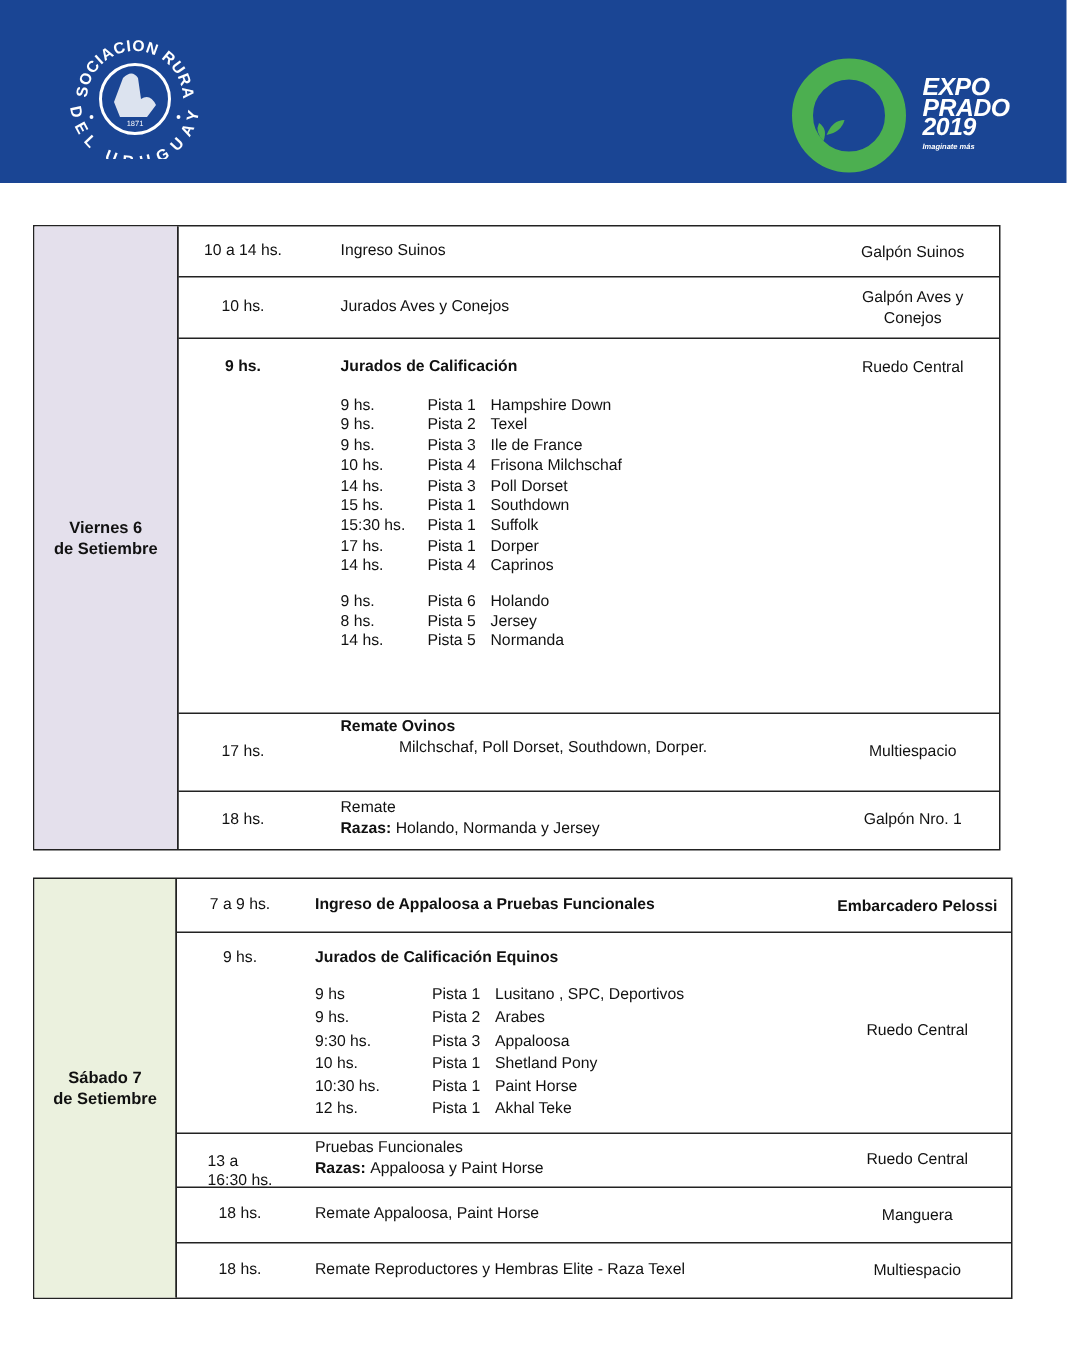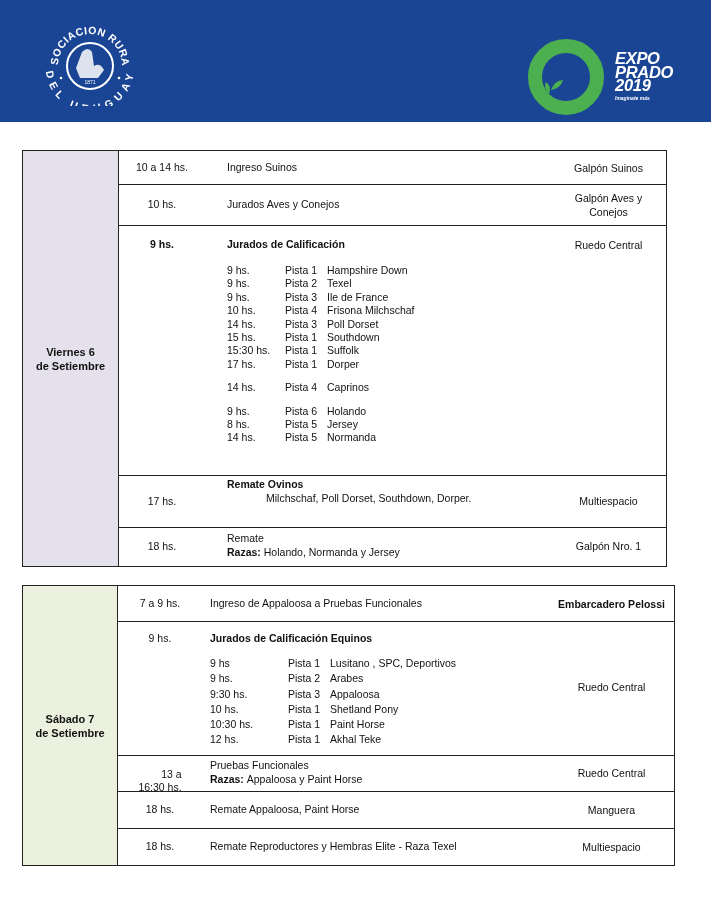--- a/index.html
+++ b/index.html
@@ -14,21 +14,21 @@
   .expo-tag { position:absolute; left:88px; top:57px; color:#fff; font-size:5px; font-weight:bold; }
 
   .sched { position:absolute; border:1px solid #222; border-collapse:collapse; font-size:10.5px; }
   .sched .day { position:absolute; left:0; top:0; bottom:0; border-right:1px solid #222;
                 display:flex; align-items:center; justify-content:center; text-align:center;
                 font-weight:bold; font-size:11px; line-height:14px; }
   .sched .rows { position:absolute; top:0; right:0; bottom:0; }
   .row { position:absolute; left:0; right:0; border-bottom:1px solid #222; }
   .row:last-child { border-bottom:none; }
   .cell { position:absolute; display:flex; align-items:center; }
-  .t { justify-content:center; text-align:right; line-height:13px; }
+  .t { justify-content:center; text-align:left; line-height:13px; }
   .loc { justify-content:center; text-align:center; line-height:14px; }
   .desc { line-height:13px; }
   .bold { font-weight:bold; }
   .sub { position:absolute; line-height:13.4px; }
   .sub div { white-space:nowrap; height:13.4px; }
   .sub span { display:inline-block; }
 </style>
 </head>
 <body>
 
@@ -95,21 +95,21 @@
       <div class="cell loc" style="right:0; width:115px; top:13px; height:13px;">Ruedo Central</div>
       <div class="sub" style="left:108px; top:39px;">
         <div><span style="width:58px">9 hs.</span><span style="width:42px">Pista 1</span><span>Hampshire Down</span></div>
         <div><span style="width:58px">9 hs.</span><span style="width:42px">Pista 2</span><span>Texel</span></div>
         <div><span style="width:58px">9 hs.</span><span style="width:42px">Pista 3</span><span>Ile de France</span></div>
         <div><span style="width:58px">10 hs.</span><span style="width:42px">Pista 4</span><span>Frisona Milchschaf</span></div>
         <div><span style="width:58px">14 hs.</span><span style="width:42px">Pista 3</span><span>Poll Dorset</span></div>
         <div><span style="width:58px">15 hs.</span><span style="width:42px">Pista 1</span><span>Southdown</span></div>
         <div><span style="width:58px">15:30 hs.</span><span style="width:42px">Pista 1</span><span>Suffolk</span></div>
         <div><span style="width:58px">17 hs.</span><span style="width:42px">Pista 1</span><span>Dorper</span></div>
-        <div style="margin-top:10px"><span style="width:58px">14 hs.</span><span style="width:42px">Pista 4</span><span>Caprinos</span></div>
+        <div style=""><span style="width:58px">14 hs.</span><span style="width:42px">Pista 4</span><span>Caprinos</span></div>
         <div style="margin-top:10px"><span style="width:58px">9 hs.</span><span style="width:42px">Pista 6</span><span>Holando</span></div>
         <div><span style="width:58px">8 hs.</span><span style="width:42px">Pista 5</span><span>Jersey</span></div>
         <div><span style="width:58px">14 hs.</span><span style="width:42px">Pista 5</span><span>Normanda</span></div>
       </div>
     </div>
 
     <div class="row" style="top:324px; height:52px;">
       <div class="cell t" style="left:0; width:86px; top:0; bottom:0;">17 hs.</div>
       <div class="sub" style="left:108px; top:3px; line-height:13px;">
         <div class="bold" style="height:14px">Remate Ovinos</div>
@@ -134,21 +134,21 @@
   <div class="day" style="width:94px; background:#ebf1de;">
     <div>
         <div>Sábado 7</div>
         <div>de Setiembre</div>
       </div>
   </div>
   <div class="rows" style="left:95px;">
 
     <div class="row" style="top:0; height:35px;">
       <div class="cell t" style="left:0; width:84px; top:0; bottom:0;">7 a 9 hs.</div>
-      <div class="cell desc" style="left:92px; top:0; bottom:0;">Ingreso de Appaloosa a Pruebas Funcionales</div>
+      <div class="cell desc" style="left:92px; top:0; bottom:0;font-weight:bold;">Ingreso de Appaloosa a Pruebas Funcionales</div>
       <div class="cell loc" style="right:0; width:125px; top:0; bottom:0;font-weight:bold;">Embarcadero Pelossi</div>
     </div>
 
     <div class="row" style="top:35px; height:134px;">
       <div class="cell t" style="left:0; width:84px; top:11px; height:13px;">9 hs.</div>
       <div class="cell desc bold" style="left:92px; top:11px; height:13px;">Jurados de Calificación Equinos</div>
       <div class="cell loc" style="right:0; width:125px; top:40px; height:52px;">Ruedo Central</div>
       <div class="sub" style="left:92px; top:35px; line-height:15.3px;">
         <div style="height:15.3px"><span style="width:78px">9 hs</span><span style="width:42px">Pista 1</span><span>Lusitano , SPC, Deportivos</span></div>
         <div style="height:15.3px"><span style="width:78px">9 hs.</span><span style="width:42px">Pista 2</span><span>Arabes</span></div>

